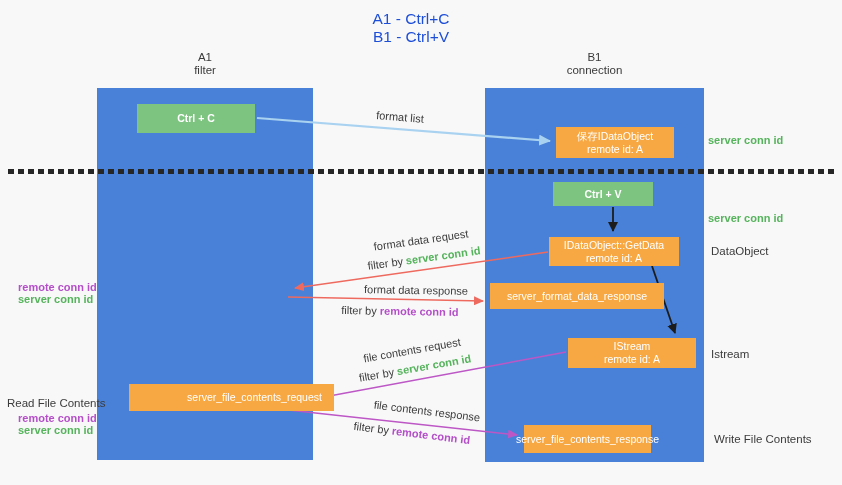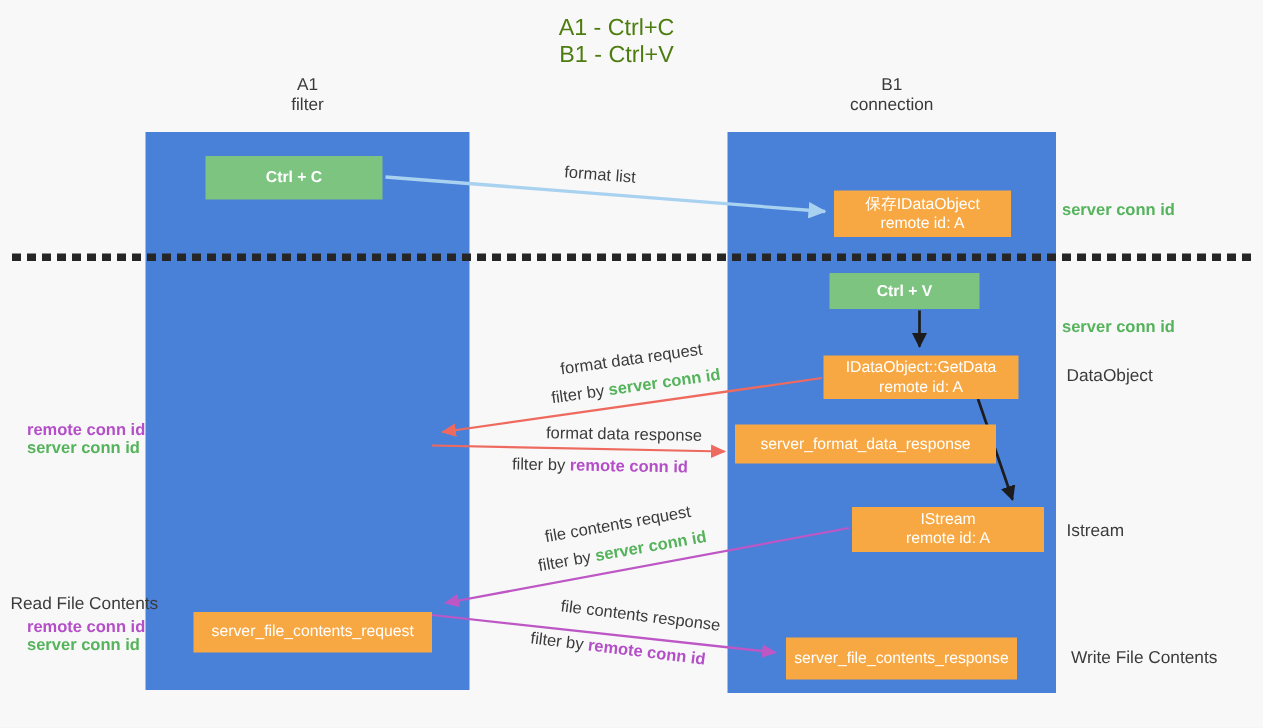--- a/index.html
+++ b/index.html
@@ -1,20 +1,20 @@
 <!DOCTYPE html>
 <html><head>
 <meta charset="utf-8">
 <style>
   html,body{margin:0;padding:0;}
   body{font-family:"Liberation Sans","DejaVu Sans",sans-serif;background:#eee;}
   .stage{position:relative;width:842px;height:485px;background:#f8f8f9;overflow:hidden;}
 
   .title{position:absolute;left:321px;top:10px;width:180px;text-align:center;
-         font-size:15.5px;line-height:18px;color:#4d7c0f;}
+         font-size:15.5px;line-height:18px;color:#1d4ed8;}
 
   .lane-header{position:absolute;text-align:center;font-size:11.5px;line-height:13px;color:#3a3a3a;}
   .lane{position:absolute;background:#4a81d8;}
 
   .divider{position:absolute;left:8px;top:169px;width:828px;height:5px;
            background:repeating-linear-gradient(90deg,#262626 0 6px,transparent 6px 10px);}
 
   .node{position:absolute;display:flex;flex-direction:column;align-items:center;justify-content:center;
         color:#fff;font-size:10.5px;line-height:13px;text-align:center;white-space:nowrap;}
   .node.green{background:#7cc47f;font-weight:bold;}
@@ -99,25 +99,25 @@
 
   <div class="node orange" style="left:490px;top:283px;width:174px;height:26px;justify-content:center;">
     <span>server_format_data_response</span>
   </div>
 
   <div class="node orange" style="left:568px;top:338px;width:128px;height:30px;">
     <div>IStream</div>
     <div>remote id: A</div>
   </div>
 
-  <div class="node orange" style="left:129px;top:408px;width:159px;height:27px;">
+  <div class="node orange" style="left:129px;top:384px;width:159px;height:27px;padding-left:46px;">
     <span>server_file_contents_request</span>
   </div>
 
-  <div class="node orange" style="left:524px;top:425px;width:154px;height:28px;">
+  <div class="node orange" style="left:524px;top:425px;width:127px;height:28px;">
     <span>server_file_contents_response</span>
   </div>
 
   <div class="elabel" style="left:400px;top:117px;--r:4.5deg;">
     <span>format list</span>
   </div>
 
   <div class="elabel" style="left:421px;top:240px;--r:-8deg;">
     <span>format data request</span>
   </div>

